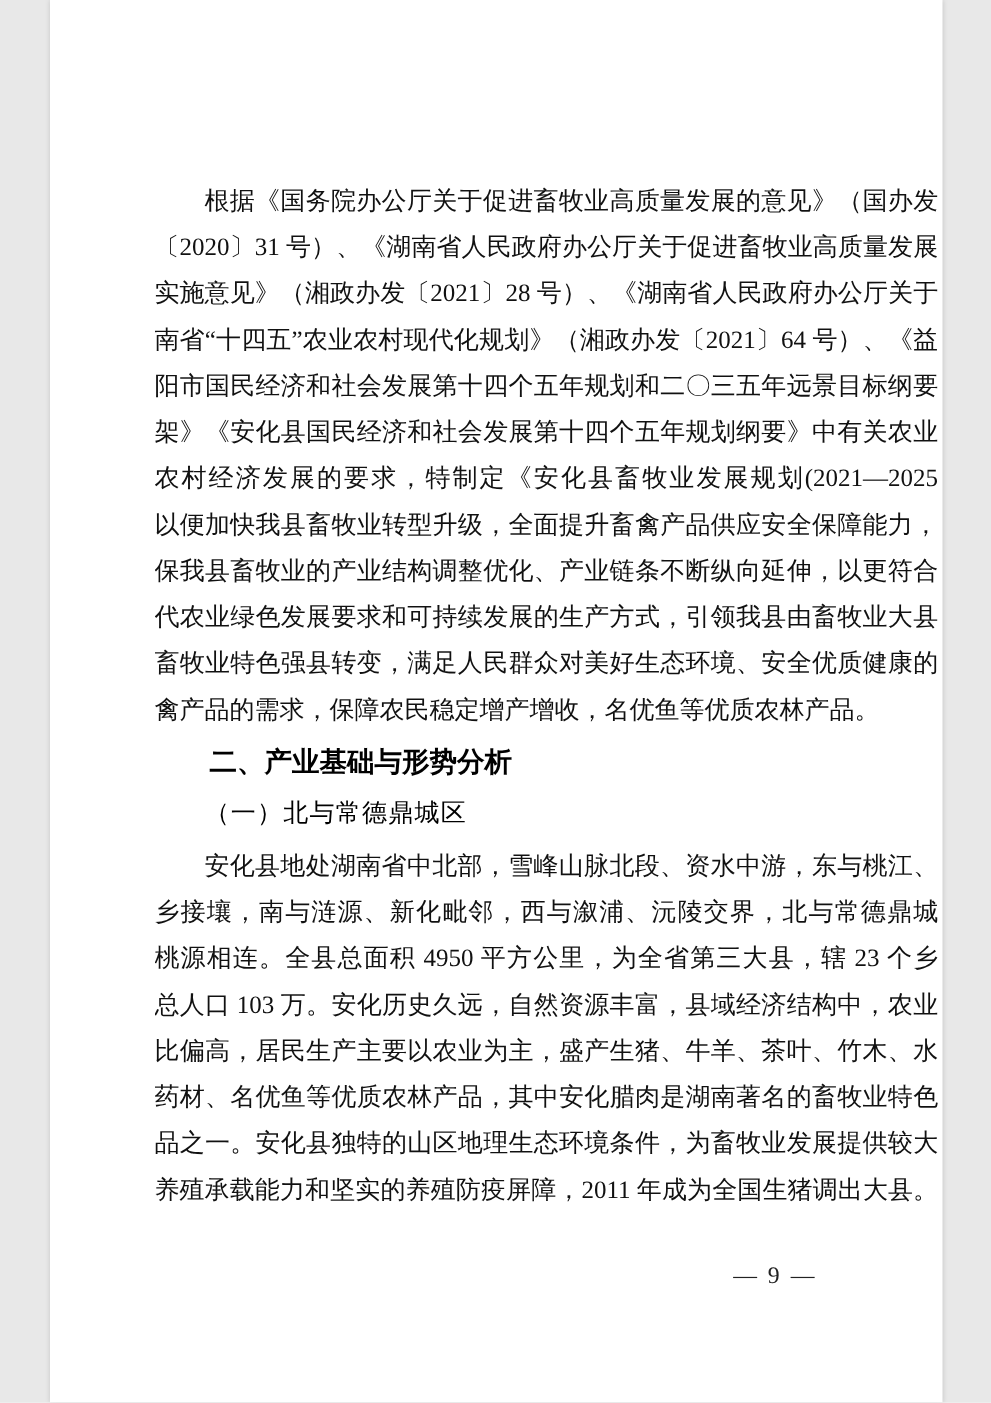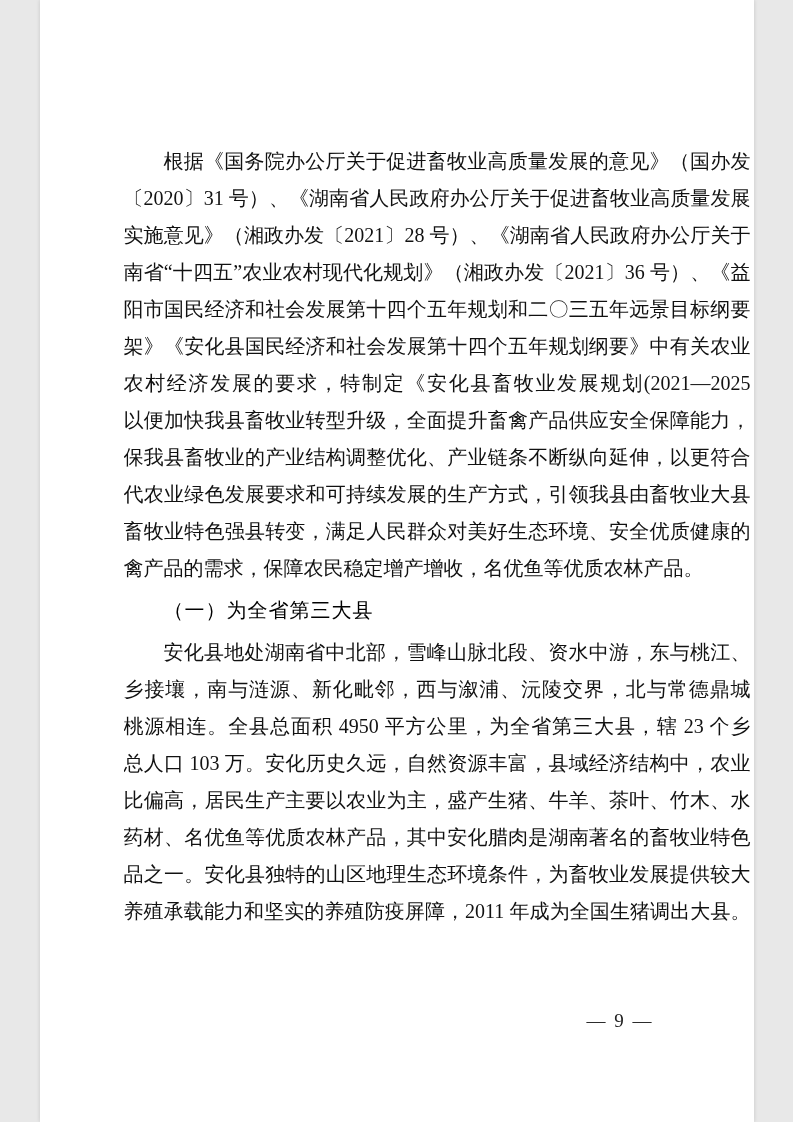--- a/index.html
+++ b/index.html
@@ -75,31 +75,32 @@
 </style>
 </head>
 <body>
 
 <div class="page">
   <div class="content" id="doc-content">
       <div class="paragraph">
         <div class="line first">根据《国务院办公厅关于促进畜牧业高质量发展的意见》（国办发</div>
         <div class="line">〔2020〕31 号）、《湖南省人民政府办公厅关于促进畜牧业高质量发展的</div>
         <div class="line">实施意见》（湘政办发〔2021〕28 号）、《湖南省人民政府办公厅关于湖</div>
-        <div class="line">南省“十四五”农业农村现代化规划》（湘政办发〔2021〕36 号）、《益</div>
+        <div class="line">南省“十四五”农业农村现代化规划》（湘政办发〔2021〕64 号）、《益</div>
         <div class="line">阳市国民经济和社会发展第十四个五年规划和二〇三五年远景目标纲要框</div>
         <div class="line">架》《安化县国民经济和社会发展第十四个五年规划纲要》中有关农业和</div>
         <div class="line">农村经济发展的要求，特制定《安化县畜牧业发展规划(2021—2025 年)》，</div>
         <div class="line">以便加快我县畜牧业转型升级，全面提升畜禽产品供应安全保障能力，确</div>
         <div class="line">保我县畜牧业的产业结构调整优化、产业链条不断纵向延伸，以更符合现</div>
         <div class="line">代农业绿色发展要求和可持续发展的生产方式，引领我县由畜牧业大县向</div>
         <div class="line">畜牧业特色强县转变，满足人民群众对美好生态环境、安全优质健康的畜</div>
         <div class="line para-end">禽产品的需求，保障农民稳定增产增收，名优鱼等优质农林产品。</div>
       </div>
-      <div class="h2">（一）为全省第三大县</div>
+      <div class="h1">二、产业基础与形势分析</div>
+      <div class="h2">（一）北与常德鼎城区</div>
       <div class="paragraph second">
         <div class="line first">安化县地处湖南省中北部，雪峰山脉北段、资水中游，东与桃江、宁</div>
         <div class="line">乡接壤，南与涟源、新化毗邻，西与溆浦、沅陵交界，北与常德鼎城区、</div>
         <div class="line">桃源相连。全县总面积 4950 平方公里，为全省第三大县，辖 23 个乡镇，</div>
         <div class="line">总人口 103 万。安化历史久远，自然资源丰富，县域经济结构中，农业占</div>
         <div class="line">比偏高，居民生产主要以农业为主，盛产生猪、牛羊、茶叶、竹木、水果、</div>
         <div class="line">药材、名优鱼等优质农林产品，其中安化腊肉是湖南著名的畜牧业特色产</div>
         <div class="line">品之一。安化县独特的山区地理生态环境条件，为畜牧业发展提供较大的</div>
         <div class="line">养殖承载能力和坚实的养殖防疫屏障，2011 年成为全国生猪调出大县。近</div>
       </div>

